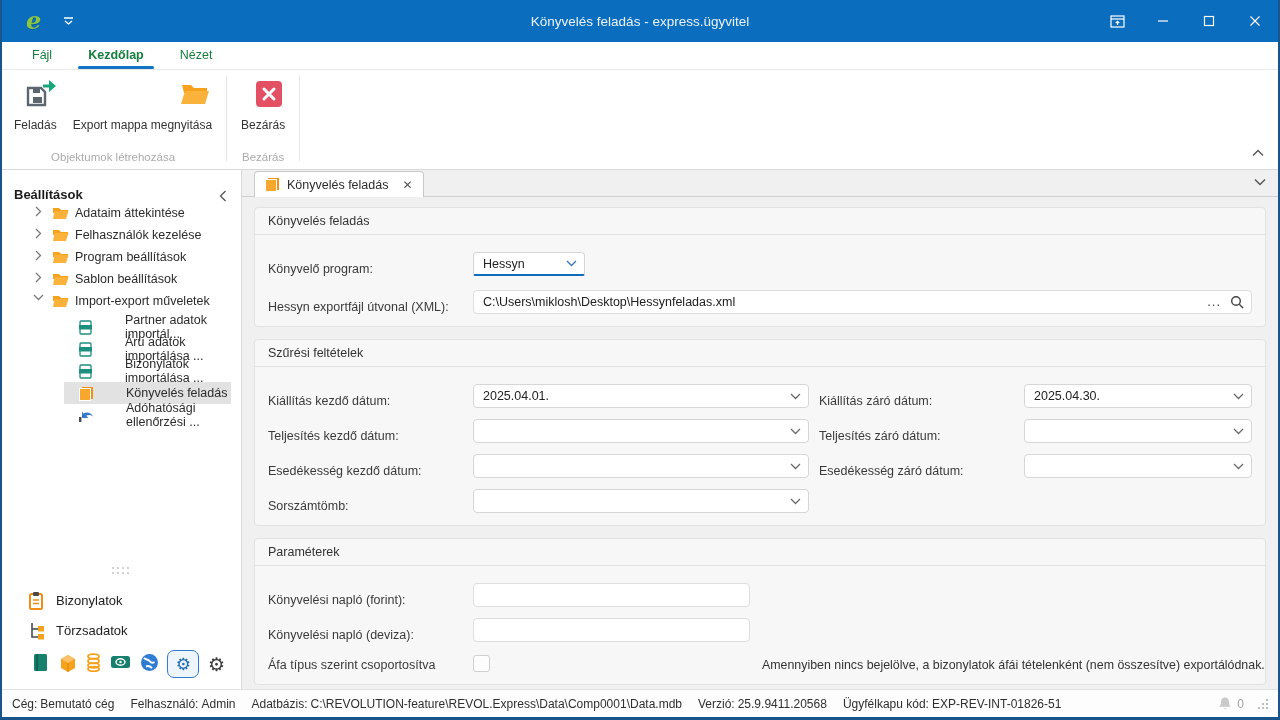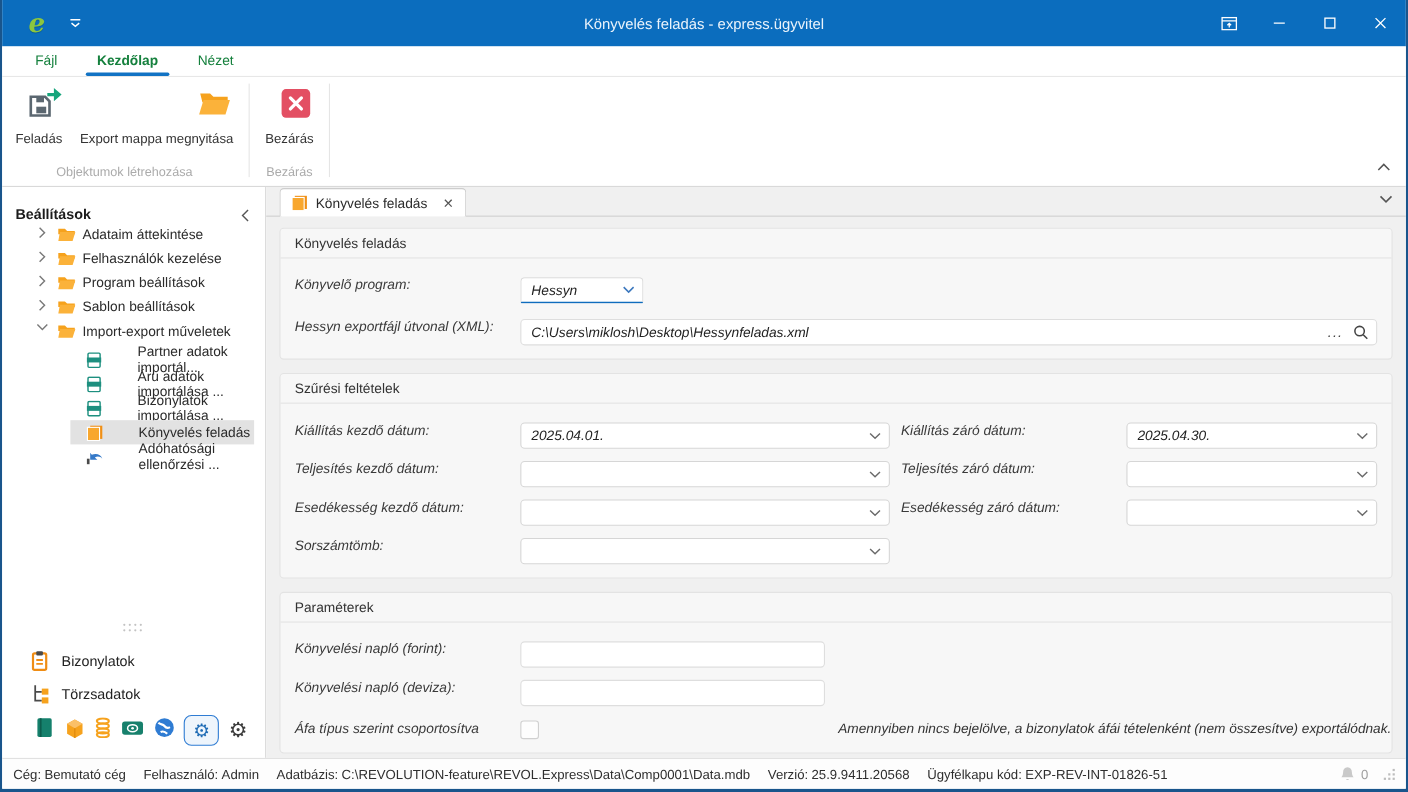--- a/index.html
+++ b/index.html
@@ -63,21 +63,21 @@
   .doc-tab { margin-left:12px; height:26px; background:#fff; border:1px solid #c9c9c9; border-bottom:none; border-radius:4px 4px 0 0; display:flex; align-items:center; padding:0 10px 0 9px; position:relative; top:1px; }
   .doc-tab .dicon { margin-right:7px; display:flex; }
   .doc-tab-label { font-size:12.5px; color:#2b2b2b; }
   .doc-tab-close { margin-left:14px; font-size:12px; color:#555; }
   .tabstrip-chevron { position:absolute; right:12px; bottom:6px; }
 
   .page { flex:1; padding:10px 12px; overflow:hidden; }
   .groupbox { background:#f7f7f7; border:1px solid #e3e3e3; border-radius:4px; margin-bottom:12px; }
   .gb-title { font-size:12.5px; color:#333; padding:6px 13px; border-bottom:1px solid #e3e3e3; }
   .gb-body { padding:6px 13px 12px 13px; }
-  .frow { display:flex; align-items:flex-start; margin-top:11px;font-style:italic; }
+  .frow { display:flex; align-items:flex-end; margin-top:11px; }
   .flabel { width:205px; font-size:12.5px; color:#3a3a3a; flex:none; }
   .flabel.r { width:205px; margin-left:0; }
   .combo { height:24px; background:#fff; border:1px solid #d6d6d6; border-radius:4px; display:flex; align-items:center; padding:0 7px 0 9px; font-size:12.5px; color:#222; }
   .combo .cval { flex:1; white-space:nowrap; overflow:hidden; }
   .combo.focused { border-bottom:2px solid #0f6cbd; border-radius:4px 4px 2px 2px; }
   .combo.w-sm { width:112px; }
   .combo.w-md { width:336px; flex:none; }
   .combo.w-r { flex:1; }
   .textfield { height:24px; background:#fff; border:1px solid #dedede; border-radius:4px; display:flex; align-items:center; padding:0 7px 0 9px; font-size:12.5px; color:#222; }
   .textfield.grow { flex:1; }

